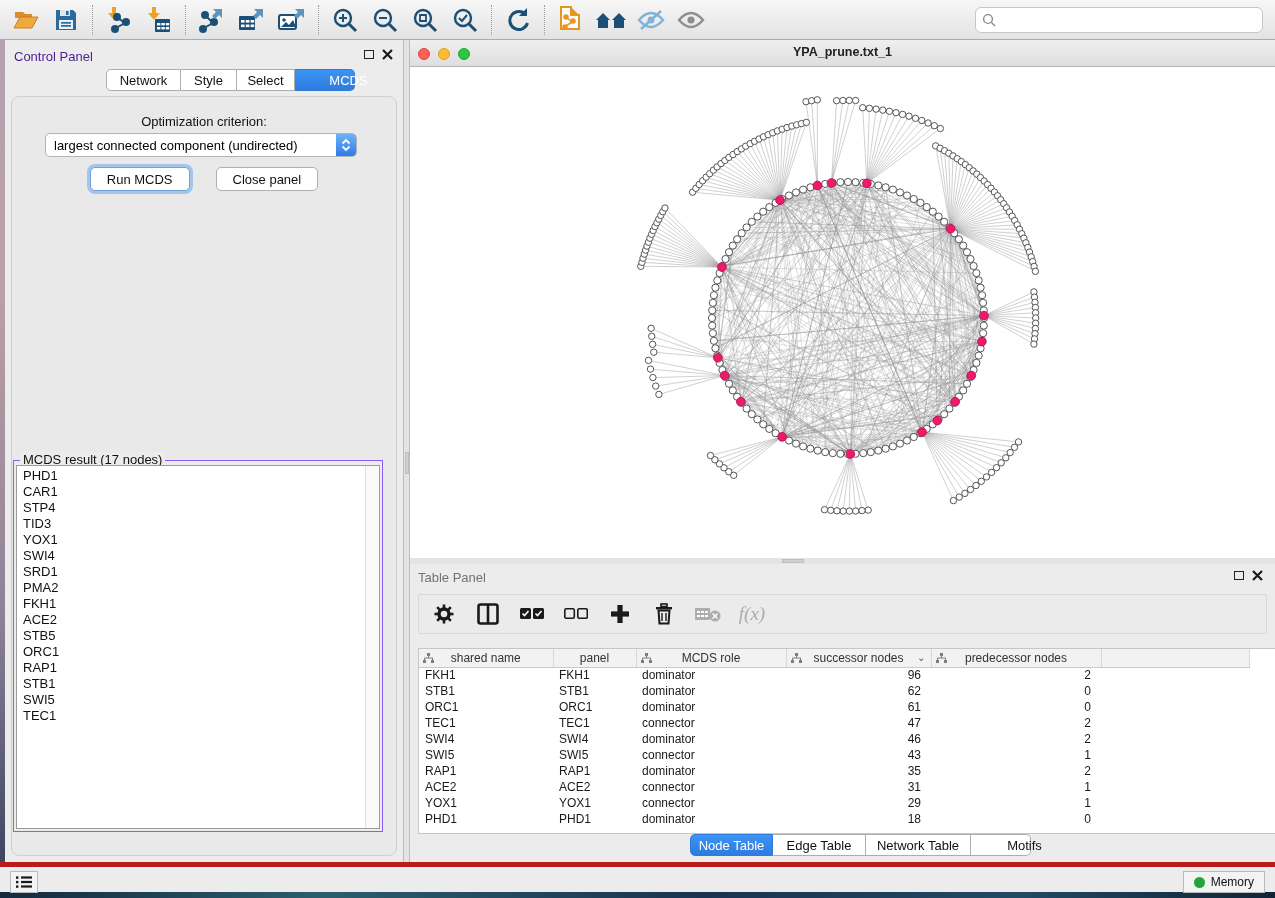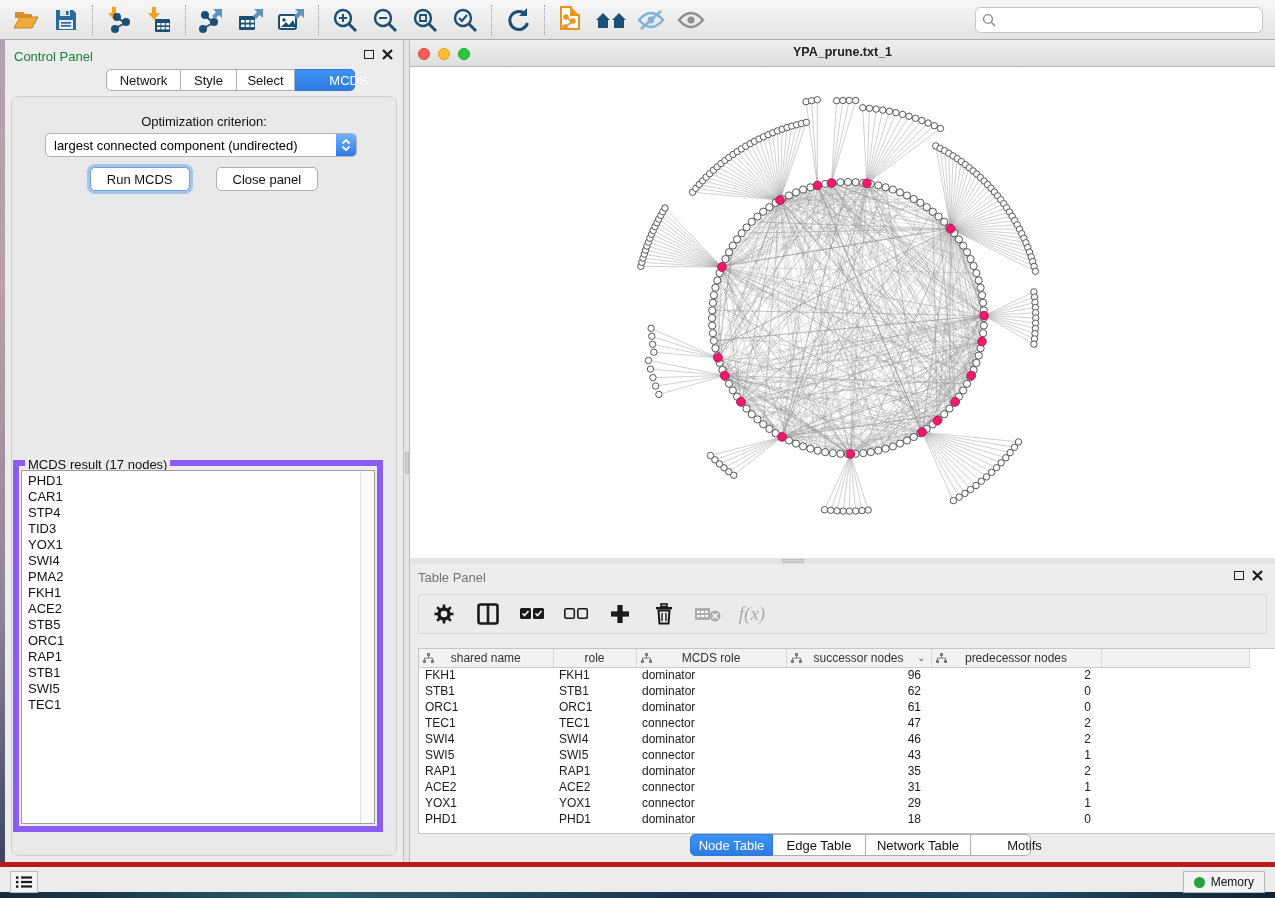--- a/index.html
+++ b/index.html
@@ -22,21 +22,21 @@
   .searchbox input{border:none;outline:none;flex:1;font-size:12px;background:transparent;margin-left:4px;}
 
   
   .desk-left{position:absolute;left:0;top:40px;width:5px;height:822px;
     background:linear-gradient(#B3A3B2,#BCA0A6 30%,#8E8298 70%,#3D4663);}
   .desk-bottom{position:absolute;left:0;top:892px;width:1275px;height:6px;
     background:linear-gradient(90deg,#13293E,#2B5E6D 25%,#1A3350 55%,#214A63 80%,#102438);}
 
   
   .control-panel{position:absolute;left:5px;top:40px;width:398px;height:822px;background:#ECECEC;}
-  .cp-title{position:absolute;left:9px;top:9px;font-size:13px;color:#15803d;}
+  .cp-title{position:absolute;left:9px;top:9px;font-size:13px;color:#4c1d95;}
   .win-btns{position:absolute;right:10px;top:9px;display:flex;gap:8px;align-items:center;}
   .float-ico{width:10px;height:9px;border:1.6px solid #222;display:inline-block;}
   .cp-body{position:absolute;left:6px;top:56px;width:386px;height:760px;
     background:#E9E9E9;border:1px solid #CFCFCF;border-radius:8px;}
   .seg{position:absolute;display:flex;height:22px;font-size:13px;}
   .seg .segbtn{background:#fff;border:1px solid #ADADAD;border-left:none;display:flex;
     align-items:center;justify-content:center;color:#111;cursor:default;}
   .seg .segbtn:first-child{border-left:1px solid #ADADAD;border-radius:5px 0 0 5px;margin-left:28px;}
   .seg .segbtn:last-child{border-radius:0 5px 5px 0;padding-left:48px;}
   .seg .segbtn.sel{background:linear-gradient(var(--accent),#2E7BDE);color:#fff;border-color:#2E7BDE;}
@@ -45,21 +45,21 @@
   .dropdown{position:absolute;left:40px;top:93px;width:312px;height:24px;background:#fff;
     border:1px solid #B3B3B3;border-radius:5px;display:flex;align-items:center;font-size:13px;}
   .dropdown .val{flex:1;padding-left:8px;white-space:nowrap;overflow:hidden;}
   .dropdown .step{width:20px;height:22px;margin:0;border-radius:0 4px 4px 0;
     background:linear-gradient(#6FB1F8,#2D7BE8);display:flex;align-items:center;justify-content:center;}
   .btnrow{position:absolute;left:0;top:127px;width:100%;display:flex;justify-content:center;gap:26px;}
   .pushbtn{height:24px;background:#fff;border:1px solid #B0B0B0;border-radius:5px;
     font-size:13px;padding:0 16px;color:#111;}
   .pushbtn.focus{border:1px solid #6FA3DC;box-shadow:0 0 0 3px rgba(110,165,235,.55);}
   .result-fs{position:absolute;left:8px;top:420px;width:370px;height:372px;
-    border:6px solid #8b5cf6;background:#ECECEC;}
+    border:1px solid #8b5cf6;background:#ECECEC;}
   .result-legend{position:absolute;left:6px;top:-9px;background:#ECECEC;padding:0 3px;font-size:13px;color:#111;}
   .result-list{position:absolute;left:2px;top:4px;right:2px;bottom:2px;background:#fff;
     border:1px solid #9C9C9C;overflow:hidden;}
   .result-scroll{position:absolute;top:0;right:0;width:14px;bottom:0;background:#FAFAFA;border-left:1px solid #E0E0E0;}
   .result-list ul{list-style:none;padding:2px 0 0 6px;font-size:13px;line-height:16px;color:#111;}
 
   
   .v-split{position:absolute;left:403px;top:40px;width:7px;height:822px;background:#E4E4E4;
     border-left:1px solid #BDBDBD;border-right:1px solid #BDBDBD;}
   .v-grab{position:absolute;left:1px;top:412px;width:4px;height:22px;background:#D0D0D0;border:1px solid #BFBFBF;}
@@ -302,20 +302,21 @@
   <div class="result-fs">
     <span class="result-legend">MCDS result (17 nodes)</span>
     <div class="result-list">
       <ul>
           <li>PHD1</li>
           <li>CAR1</li>
           <li>STP4</li>
           <li>TID3</li>
           <li>YOX1</li>
           <li>SWI4</li>
+          <li>SRD1</li>
           <li>PMA2</li>
           <li>FKH1</li>
           <li>ACE2</li>
           <li>STB5</li>
           <li>ORC1</li>
           <li>RAP1</li>
           <li>STB1</li>
           <li>SWI5</li>
           <li>TEC1</li>
         </ul>
@@ -1401,21 +1402,21 @@
       <thead>
         <tr>
           <th><span class="hicon"><svg width="11" height="11" viewBox="0 0 11 11">
                   <g fill="#7D7D7D">
                     <rect x="4" y="0" width="3" height="3"></rect>
                     <rect x="0" y="7" width="3" height="3"></rect>
                     <rect x="8" y="7" width="3" height="3"></rect>
                     <path d="M5.5 3v2M1.5 7V5h8v2" stroke="#7D7D7D" fill="none"></path>
                   </g>
                 </svg></span><span>shared name</span></th>
-          <th><span>role</span></th>
+          <th><span>panel</span></th>
           <th><span class="hicon"><svg width="11" height="11" viewBox="0 0 11 11">
                   <g fill="#7D7D7D">
                     <rect x="4" y="0" width="3" height="3"></rect>
                     <rect x="0" y="7" width="3" height="3"></rect>
                     <rect x="8" y="7" width="3" height="3"></rect>
                     <path d="M5.5 3v2M1.5 7V5h8v2" stroke="#7D7D7D" fill="none"></path>
                   </g>
                 </svg></span><span>MCDS role</span></th>
           <th><span class="hicon"><svg width="11" height="11" viewBox="0 0 11 11">
                   <g fill="#7D7D7D">

